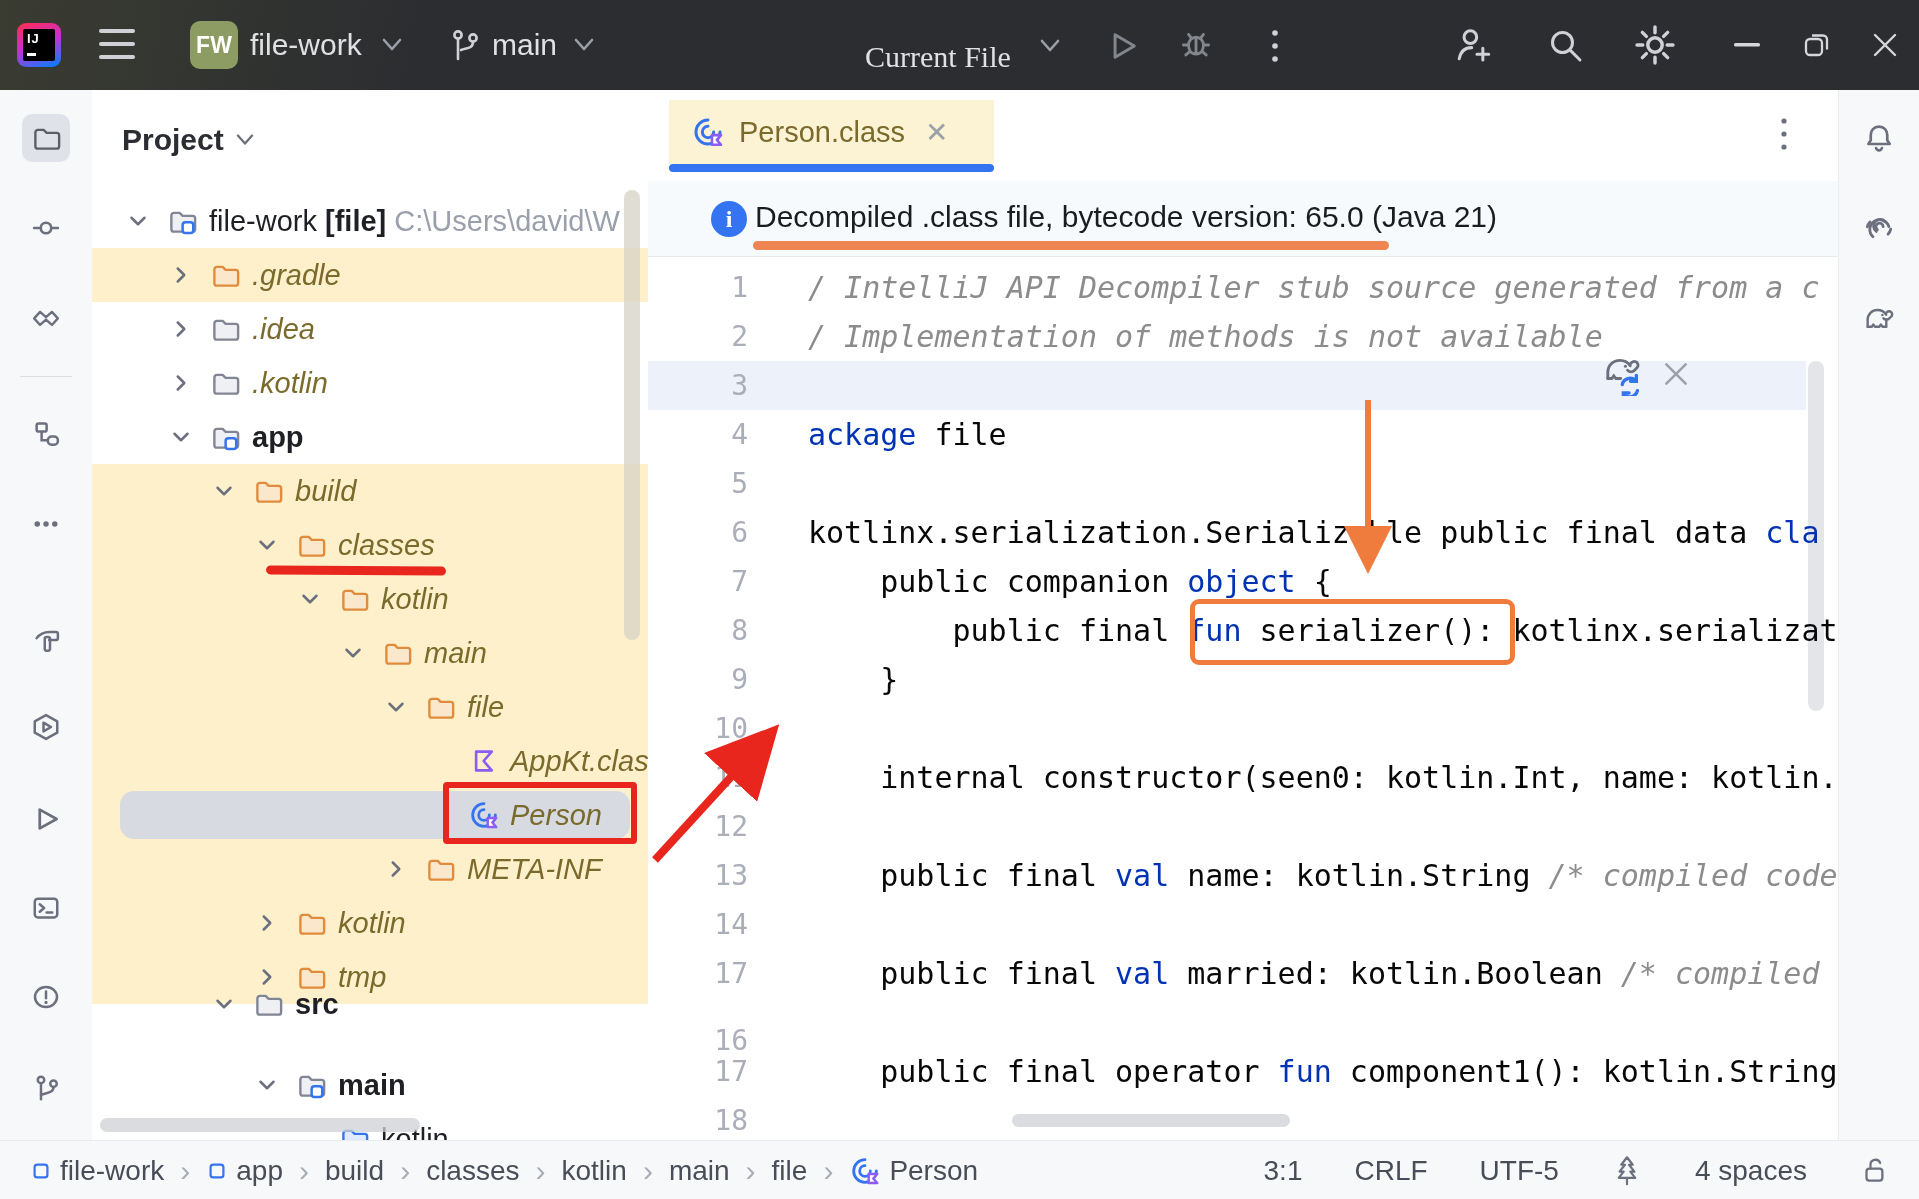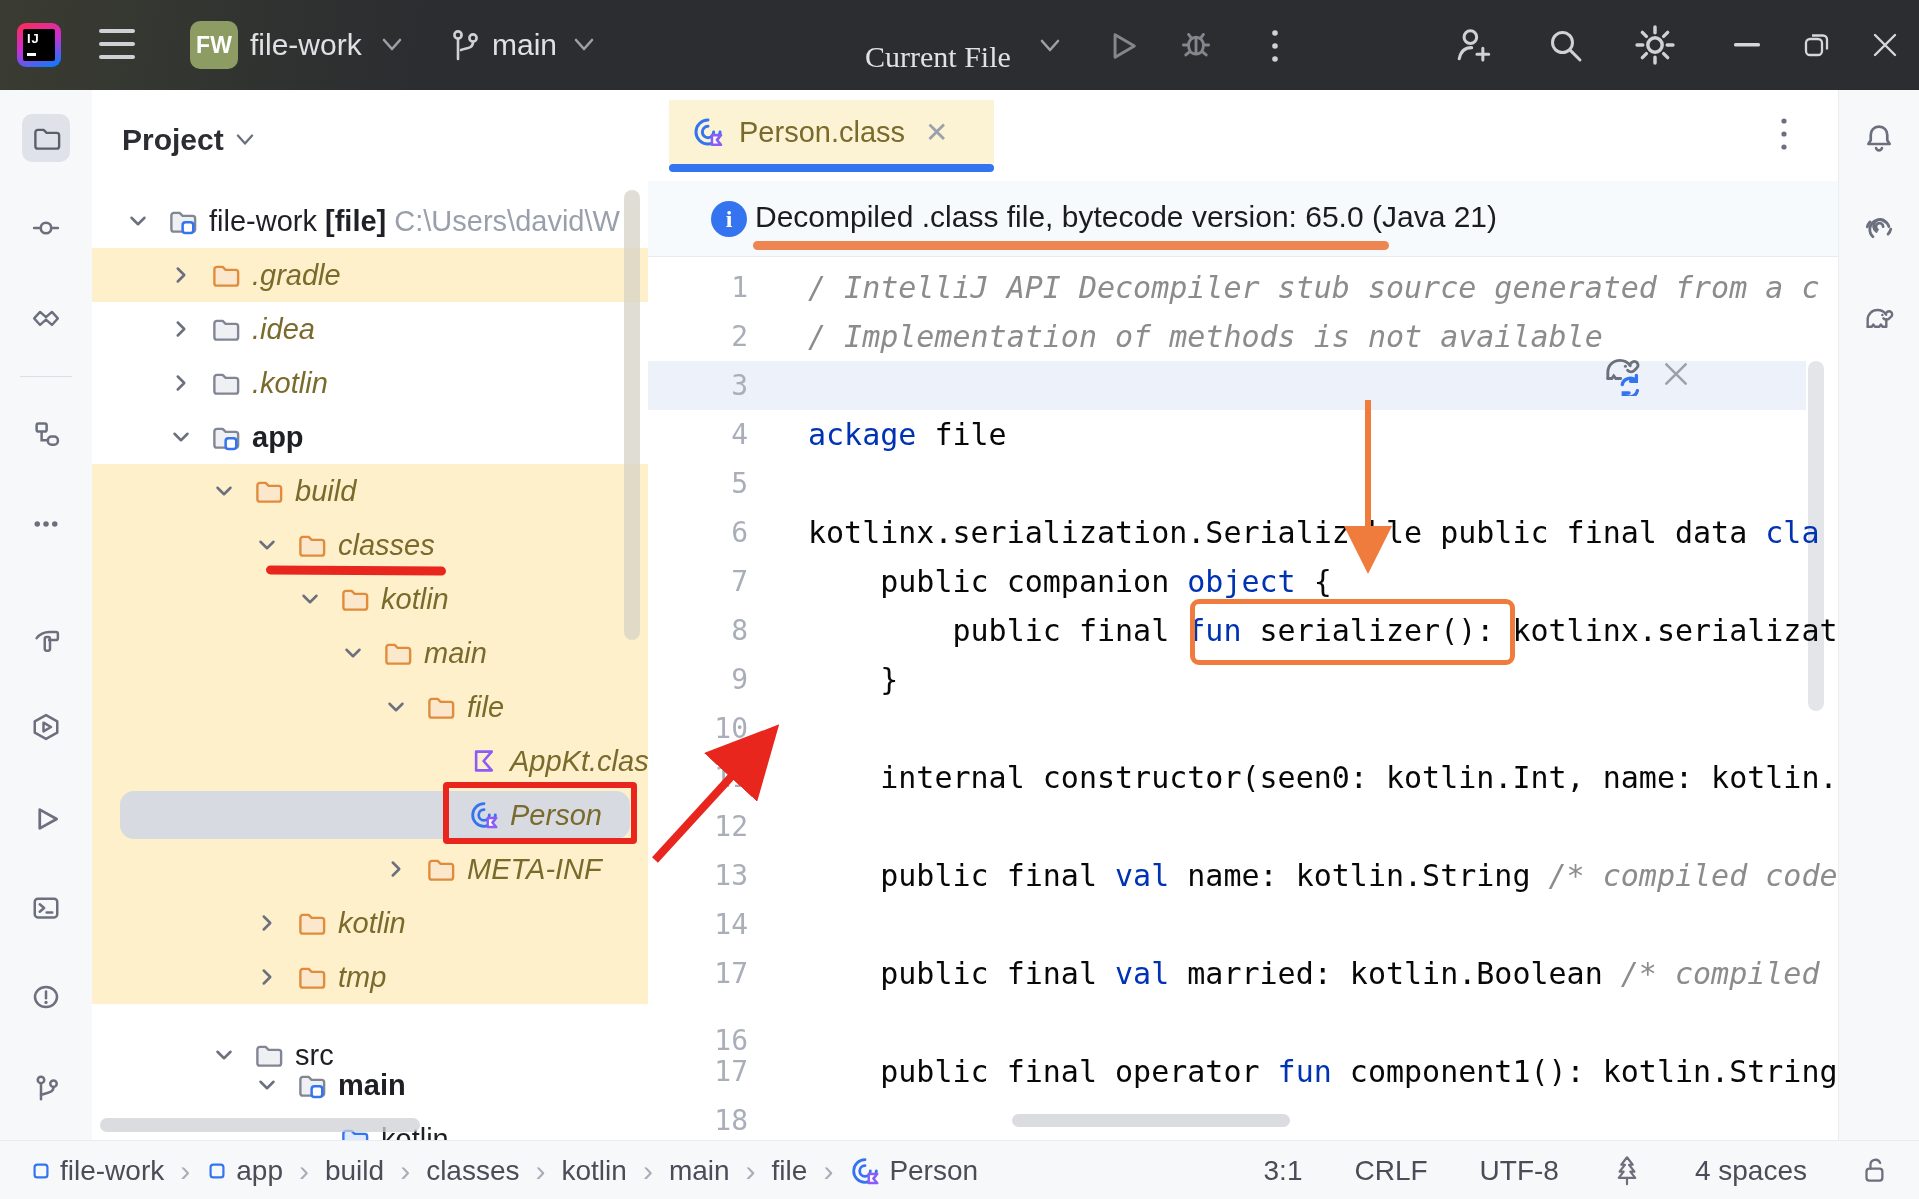--- a/index.html
+++ b/index.html
@@ -501,21 +501,21 @@
               </svg>
             </span>
             <span style="width:42px;display:inline-flex;">
               <svg width="30" height="30" viewBox="0 0 24 24">
                 <path d="M3.5 7.5c0-1.1.9-2 2-2h4.6l2.4 2.4h8c1.1 0 2 .9 2 2v8.6c0 1.1-.9 2-2 2h-15c-1.1 0-2-.9-2-2z" fill="#fbe7cb" stroke="#e08c3c" stroke-width="1.9" stroke-linejoin="round"></path>
               </svg>
             </span>
             <span class="t-label t-olive">tmp</span>
           </div>
         </div>
-        <div class="tree-row" style="top: 938px;">
+        <div class="tree-row" style="top: 887px; font-weight: bold;">
           <div class="row-inner" style="left: 119px;">
             <span style="width:42px;display:inline-flex;">
               <svg width="26" height="26" viewBox="0 0 24 24">
                 <polyline points="6,9 12,15 18,9" fill="none" stroke="#6c707e" stroke-width="2.3" stroke-linecap="round" stroke-linejoin="round"></polyline>
               </svg>
             </span>
             <span style="width:42px;display:inline-flex;">
               <svg width="30" height="30" viewBox="0 0 24 24">
                 <path d="M3.5 7.5c0-1.1.9-2 2-2h4.6l2.4 2.4h8c1.1 0 2 .9 2 2v8.6c0 1.1-.9 2-2 2h-15c-1.1 0-2-.9-2-2z" fill="#eef0f3" stroke="#818594" stroke-width="1.9" stroke-linejoin="round"></path>
               </svg>
@@ -734,21 +734,21 @@
               </g>
               <path d="M14.8 14.2h6.4l-3 3.4 3 3.4h-6.4z" fill="#fff" stroke="#8b5cf6" stroke-width="1.8" stroke-linejoin="round"></path>
             </svg>
           </span>
           <span>Person</span>
         </span>
       </div>
     <div class="status-right">
       <span>3:1</span>
       <span>CRLF</span>
-      <span>UTF-8</span>
+      <span>UTF-5</span>
       <span>
         <svg width="32" height="36" viewBox="0 0 28 30">
             <g fill="none" stroke="#6c707e" stroke-width="1.9" stroke-linejoin="round" stroke-linecap="round">
           <path d="M14 3l5 6.5h-3.2l4.7 6h-3.6l4.3 5.5H6.8l4.3-5.5H7.5l4.7-6H9z"></path>
               <path d="M14 21v5.5"></path>
             </g>
           </svg>
       </span>
       <span>4 spaces</span>
       <span>

